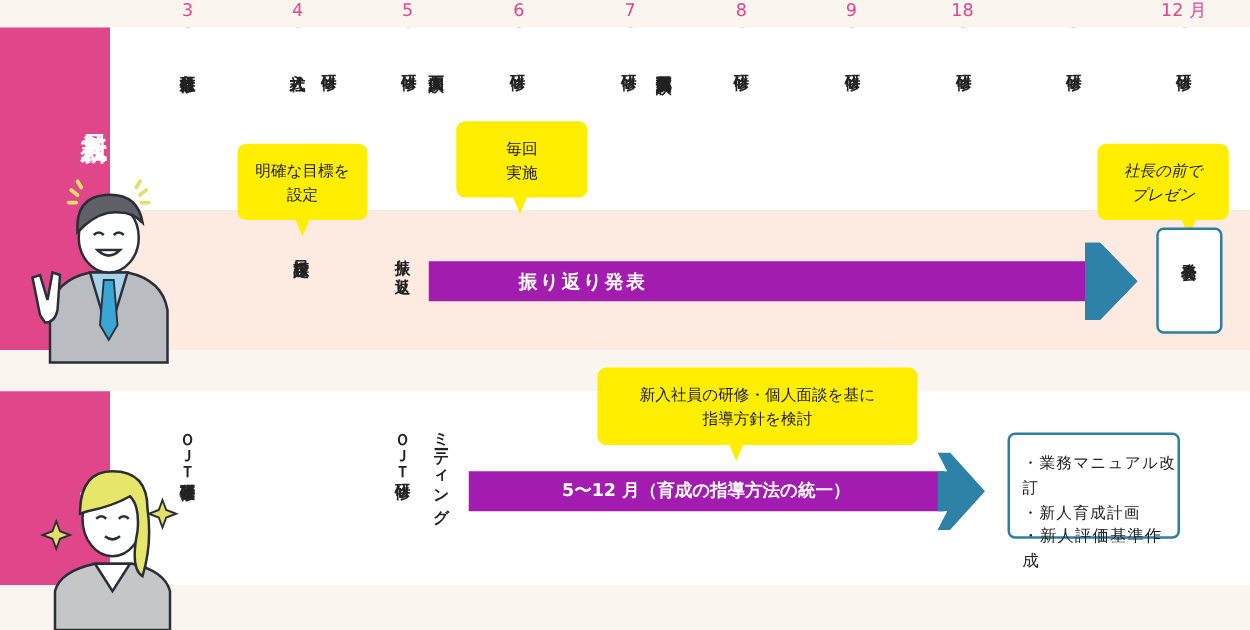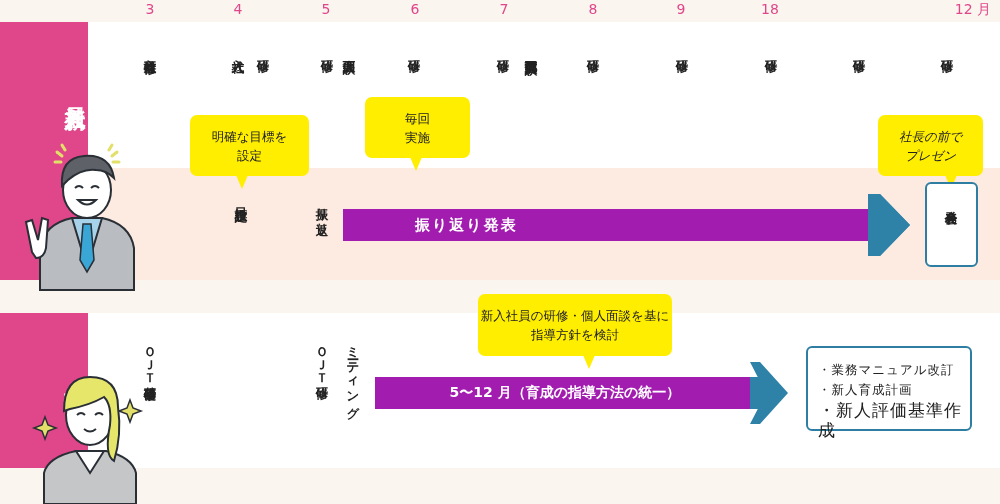--- a/index.html
+++ b/index.html
@@ -34,21 +34,21 @@
     <div class="month" style="left: 504px;">7</div>
     <div class="tick" style="left: 504px;"></div>
     <div class="month" style="left: 593px;">8</div>
     <div class="tick" style="left: 593px;"></div>
     <div class="month" style="left: 681px;">9</div>
     <div class="tick" style="left: 681px;"></div>
     <div class="month" style="left: 770px;">18</div>
     <div class="tick" style="left: 770px;"></div>
     <div class="month" style="left: 858px; margin-top: 36px;">11</div>
     <div class="tick" style="left: 858px;"></div>
-    <div class="month" style="left: 973px;">12 月</div>
+    <div class="month" style="left: 947px;">12 月</div>
     <div class="tick" style="left: 947px;"></div>
   </div>
 
 <div class="band-white" style="left:88px; top:22px; width:912px; height:146px;"></div>
 <div class="band-peach" style="left:88px; top:168px; width:912px; height:112px;"></div>
 <div class="label-col" style="top:22px; height:258px;">
   <div class="vt" style="top:14px; height:110px; text-orientation:upright;">新入社員</div>
 </div>
 
 <svg class="abs" style="left:22px; top:140px;" width="135" height="155" viewBox="0 0 135 155">
@@ -83,21 +83,21 @@
 <div class="vtext" style="left:496px; top:50px;">研修</div>
 <div class="vtext" style="left:524px; top:50px;">配属前個人面談</div>
 <div class="vtext" style="left:586px; top:50px;">研修</div>
 <div class="vtext" style="left:675px; top:50px;">研修</div>
 <div class="vtext" style="left:764px; top:50px;">研修</div>
 <div class="vtext" style="left:852px; top:50px;">研修</div>
 <div class="vtext" style="left:940px; top:50px;">研修</div>
 <div class="vtext" style="left:234px; top:198px;">目標設定</div>
 <div class="vtext" style="left:315px; top:198px;">振り返り</div>
 
-<div class="bubble" style="left:190px; top:115px; width:119px; height:61px;">
+<div class="bubble" style="left:190px; top:115px; width:104px; height:61px;">
   <span style="white-space:pre-line;">明確な目標を
 設定</span>
   <span class="tail" style="left:46px;"></span>
 </div>
 <div class="bubble" style="left:365px; top:97px; width:105px; height:61px;">
   <span style="white-space:pre-line;">毎回
 実施</span>
   <span class="tail" style="left:45px;"></span>
 </div>
 <div class="bubble" style="left:878px; top:115px; width:105px; height:61px;font-style:italic;">
@@ -135,33 +135,33 @@
   <ellipse cx="60" cy="50" rx="24" ry="30" fill="#fff" stroke="#2a2f36" stroke-width="2"></ellipse>
   <path d="M34 46 Q34 12 60 12 Q88 12 88 42 Q92 70 84 96 Q74 90 80 60 Q82 40 74 32 Q60 40 40 44 Z" fill="#e6e66a" stroke="#2a2f36" stroke-width="2"></path>
   <path d="M47 50 q4 -4 8 0 M65 50 q4 -4 8 0" stroke="#2a2f36" stroke-width="2" fill="none"></path>
   <path d="M54 64 q6 5 12 0" stroke="#2a2f36" stroke-width="2" fill="none"></path>
 </svg>
 
 <div class="vtext" style="left:143px; top:338px;">ＯＪＴ基礎研修</div>
 <div class="vtext" style="left:315px; top:338px;">ＯＪＴ研修</div>
 <div class="vtext" style="left:346px; top:338px;">ミーティング</div>
 
-<div class="bubble" style="left:478px; top:294px; width:194px; height:62px;">
+<div class="bubble" style="left:478px; top:294px; width:256px; height:62px;">
   <span style="white-space:pre-line;">新入社員の研修・個人面談を基に
 指導方針を検討</span>
   <span class="tail" style="left:105px;"></span>
 </div>
 
 <div class="arrow" style="left:375px; top:362px; width:410px; height:62px;">
   <div class="bar" style="width:380px; height:32px; top:15px; justify-content:center; padding-left:0;">
     <span style="font-size:14px; font-weight:bold;">5〜12 月（育成の指導方法の統一）</span>
   </div>
   <svg class="abs" style="left:375px; top:0;" width="38" height="62" viewBox="0 0 38 62">
     <polygon points="0,0 10,0 38,31 10,62 0,62 16,31" fill="#2e82a8"></polygon>
     <rect x="0" y="15" width="18" height="32" fill="#2e82a8"></rect>
   </svg>
 </div>
 
-<div class="box" style="left:806px; top:346px; width:166px; height:85px; padding:12px 0 0 10px;">
+<div class="box" style="left:806px; top:346px; width:138px; height:85px; padding:12px 0 0 10px;">
   <div style="font-size:12.5px; line-height:20px; letter-spacing:1px;">・業務マニュアル改訂</div>
   <div style="font-size:12.5px; line-height:20px; letter-spacing:1px;">・新人育成計画</div>
-  <div style="font-size:17px; line-height:20px; letter-spacing:1px;">・新人評価基準作成</div>
+  <div style="font-size:13px; line-height:20px; letter-spacing:1px;font-family:Liberation Mono, monospace;">・新人評価基準作成</div>
 </div>
 
 </body></html>

